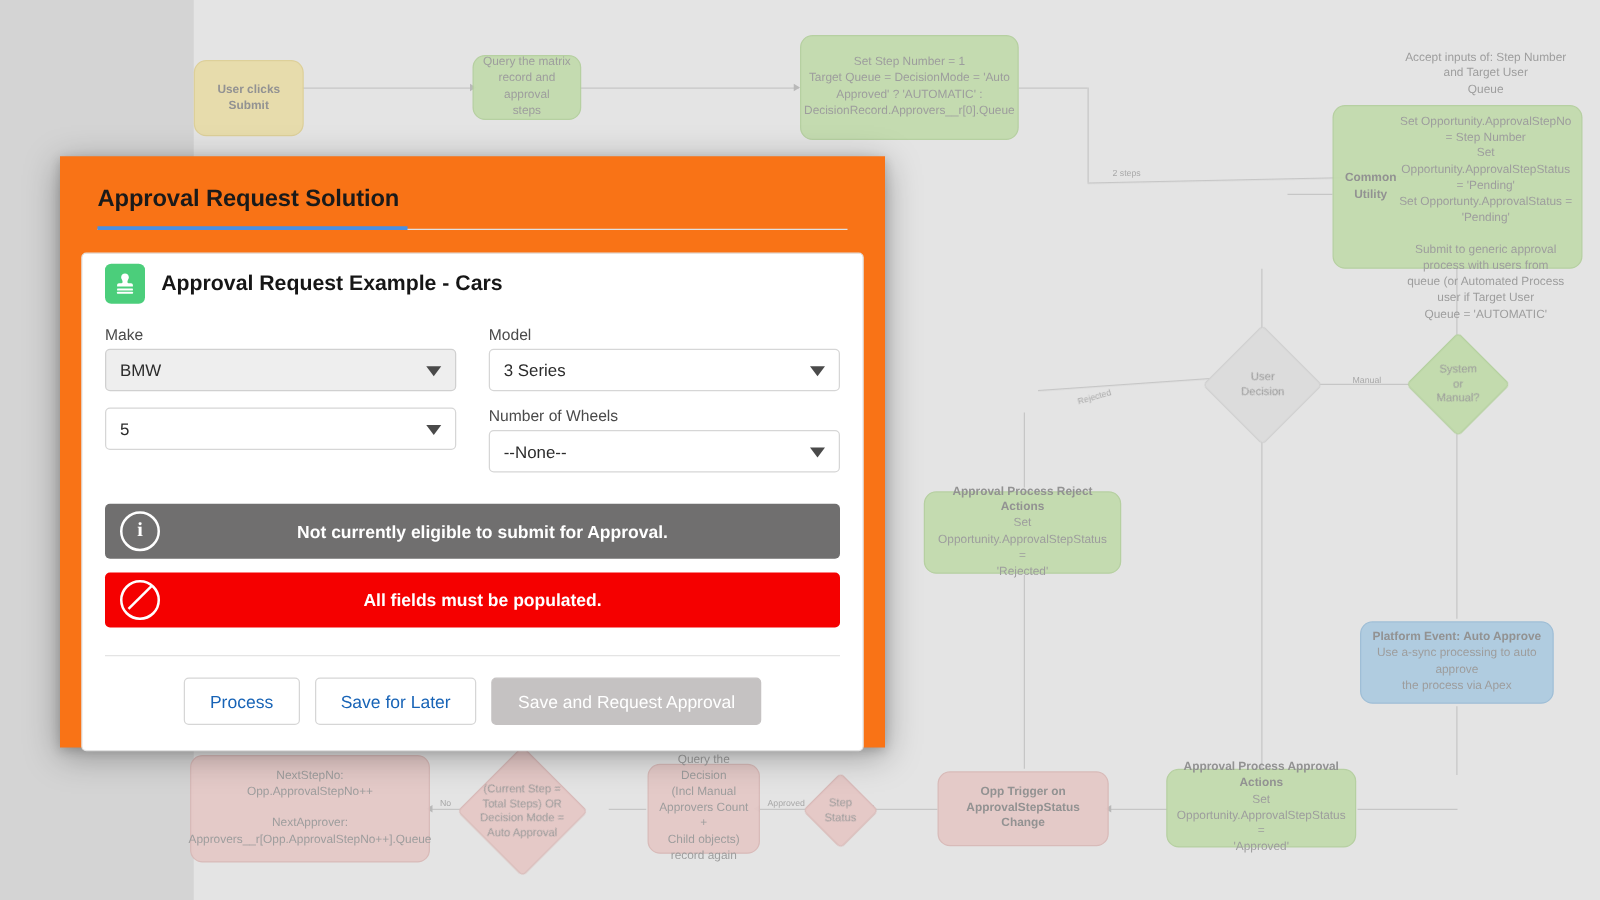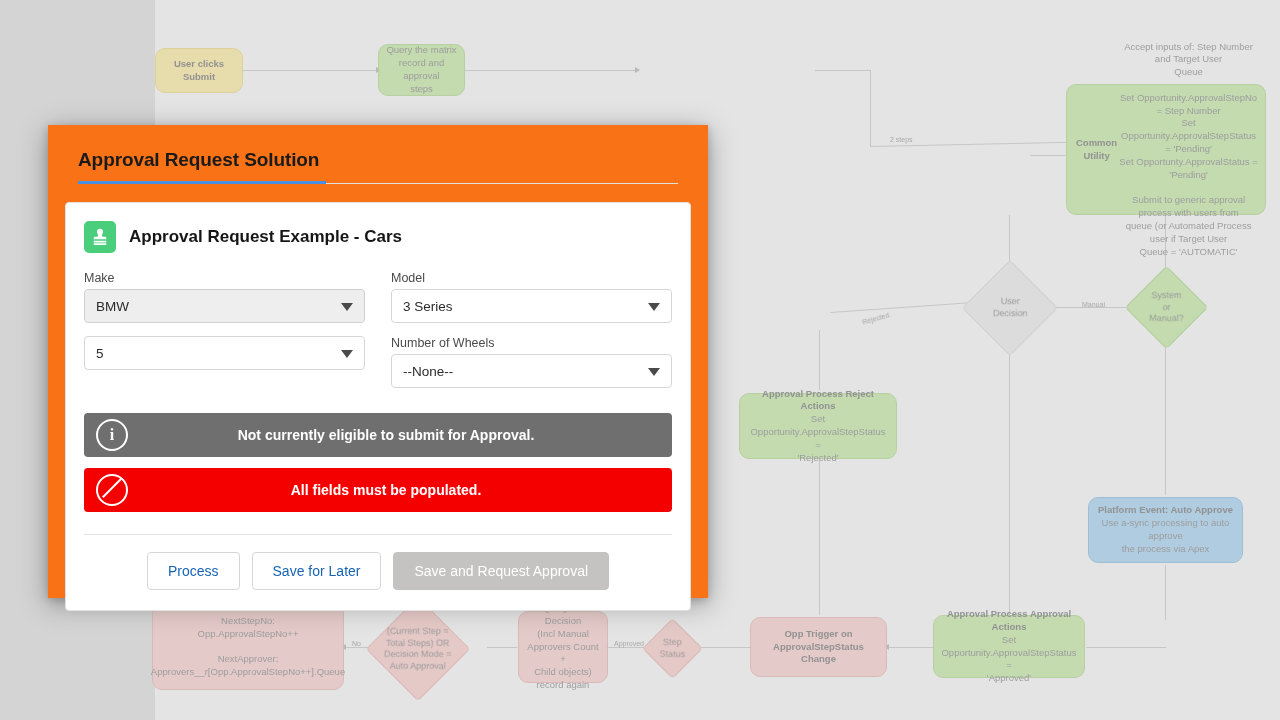--- a/index.html
+++ b/index.html
@@ -96,21 +96,21 @@
     position:absolute;left:30px;right:30px;bottom:0;height:1px;background:#e0e0e0;
   }
   #header-rule-active{
     position:absolute;left:30px;bottom:0;width:248px;height:3px;background:#4a90e2;
   }
   #dialog-body{
     padding:18px 17px 0 17px;
   }
   .card{
     border:1px solid #e2e2e2;border-radius:4px;background:#fff;
-    padding:18px 18px 0 18px;
+    padding:8px 18px 0 18px;
   }
   .card-head{display:flex;align-items:center;gap:13px;margin-bottom:18px;}
   .stamp-icon{
     width:32px;height:32px;border-radius:5px;background:#4bce7b;
     display:flex;align-items:center;justify-content:center;flex:0 0 auto;
   }
   .card-title{font-size:17px;font-weight:bold;color:#161616;}
 
   .form-grid{
     display:grid;grid-template-columns:1fr 1fr;
@@ -199,30 +199,36 @@
   <div class="arrow left" style="left:694px;top:644px;"></div>
   <div class="edge h" style="left:888px;top:647px;width:46px;"></div>
   <div class="arrow left" style="left:884px;top:644px;"></div>
 
   <div class="edge-label" style="left:890px;top:136px;">2 steps</div>
   <div class="edge-label" style="left:862px;top:315px;transform:rotate(-16deg);">Rejected</div>
   <div class="edge-label" style="left:1082px;top:301px;">Manual</div>
   <div class="edge-label" style="left:352px;top:640px;">No</div>
   <div class="edge-label" style="left:614px;top:640px;">Approved</div>
 
-  <div class="node n-yellow" style="left:155px;top:48px;width:88px;height:45px;justify-content:flex-end;">
+  <div class="node n-yellow" style="left:155px;top:48px;width:88px;height:61px;justify-content:flex-end;">
     <b>User clicks Submit</b>
   </div>
 
   <div class="node n-green" style="left:378px;top:44px;width:87px;height:52px;">
     <span>Query the matrix
 record and approval
 steps</span>
   </div>
 
+  <div class="node n-green" style="left:640px;top:28px;width:175px;height:84px;">
+    <span>Set Step Number = 1
+Target Queue = DecisionMode = 'Auto
+Approved' ? 'AUTOMATIC' :
+DecisionRecord.Approvers__r[0].Queue</span>
+  </div>
 
   <div class="node n-green" style="left:1066px;top:84px;width:200px;height:131px;">
     <b>Common Utility</b>
     <span>Accept inputs of: Step Number and Target User
 Queue
 
 Set Opportunity.ApprovalStepNo = Step Number
 Set Opportunity.ApprovalStepStatus = 'Pending'
 Set Opportunty.ApprovalStatus = 'Pending'
 

